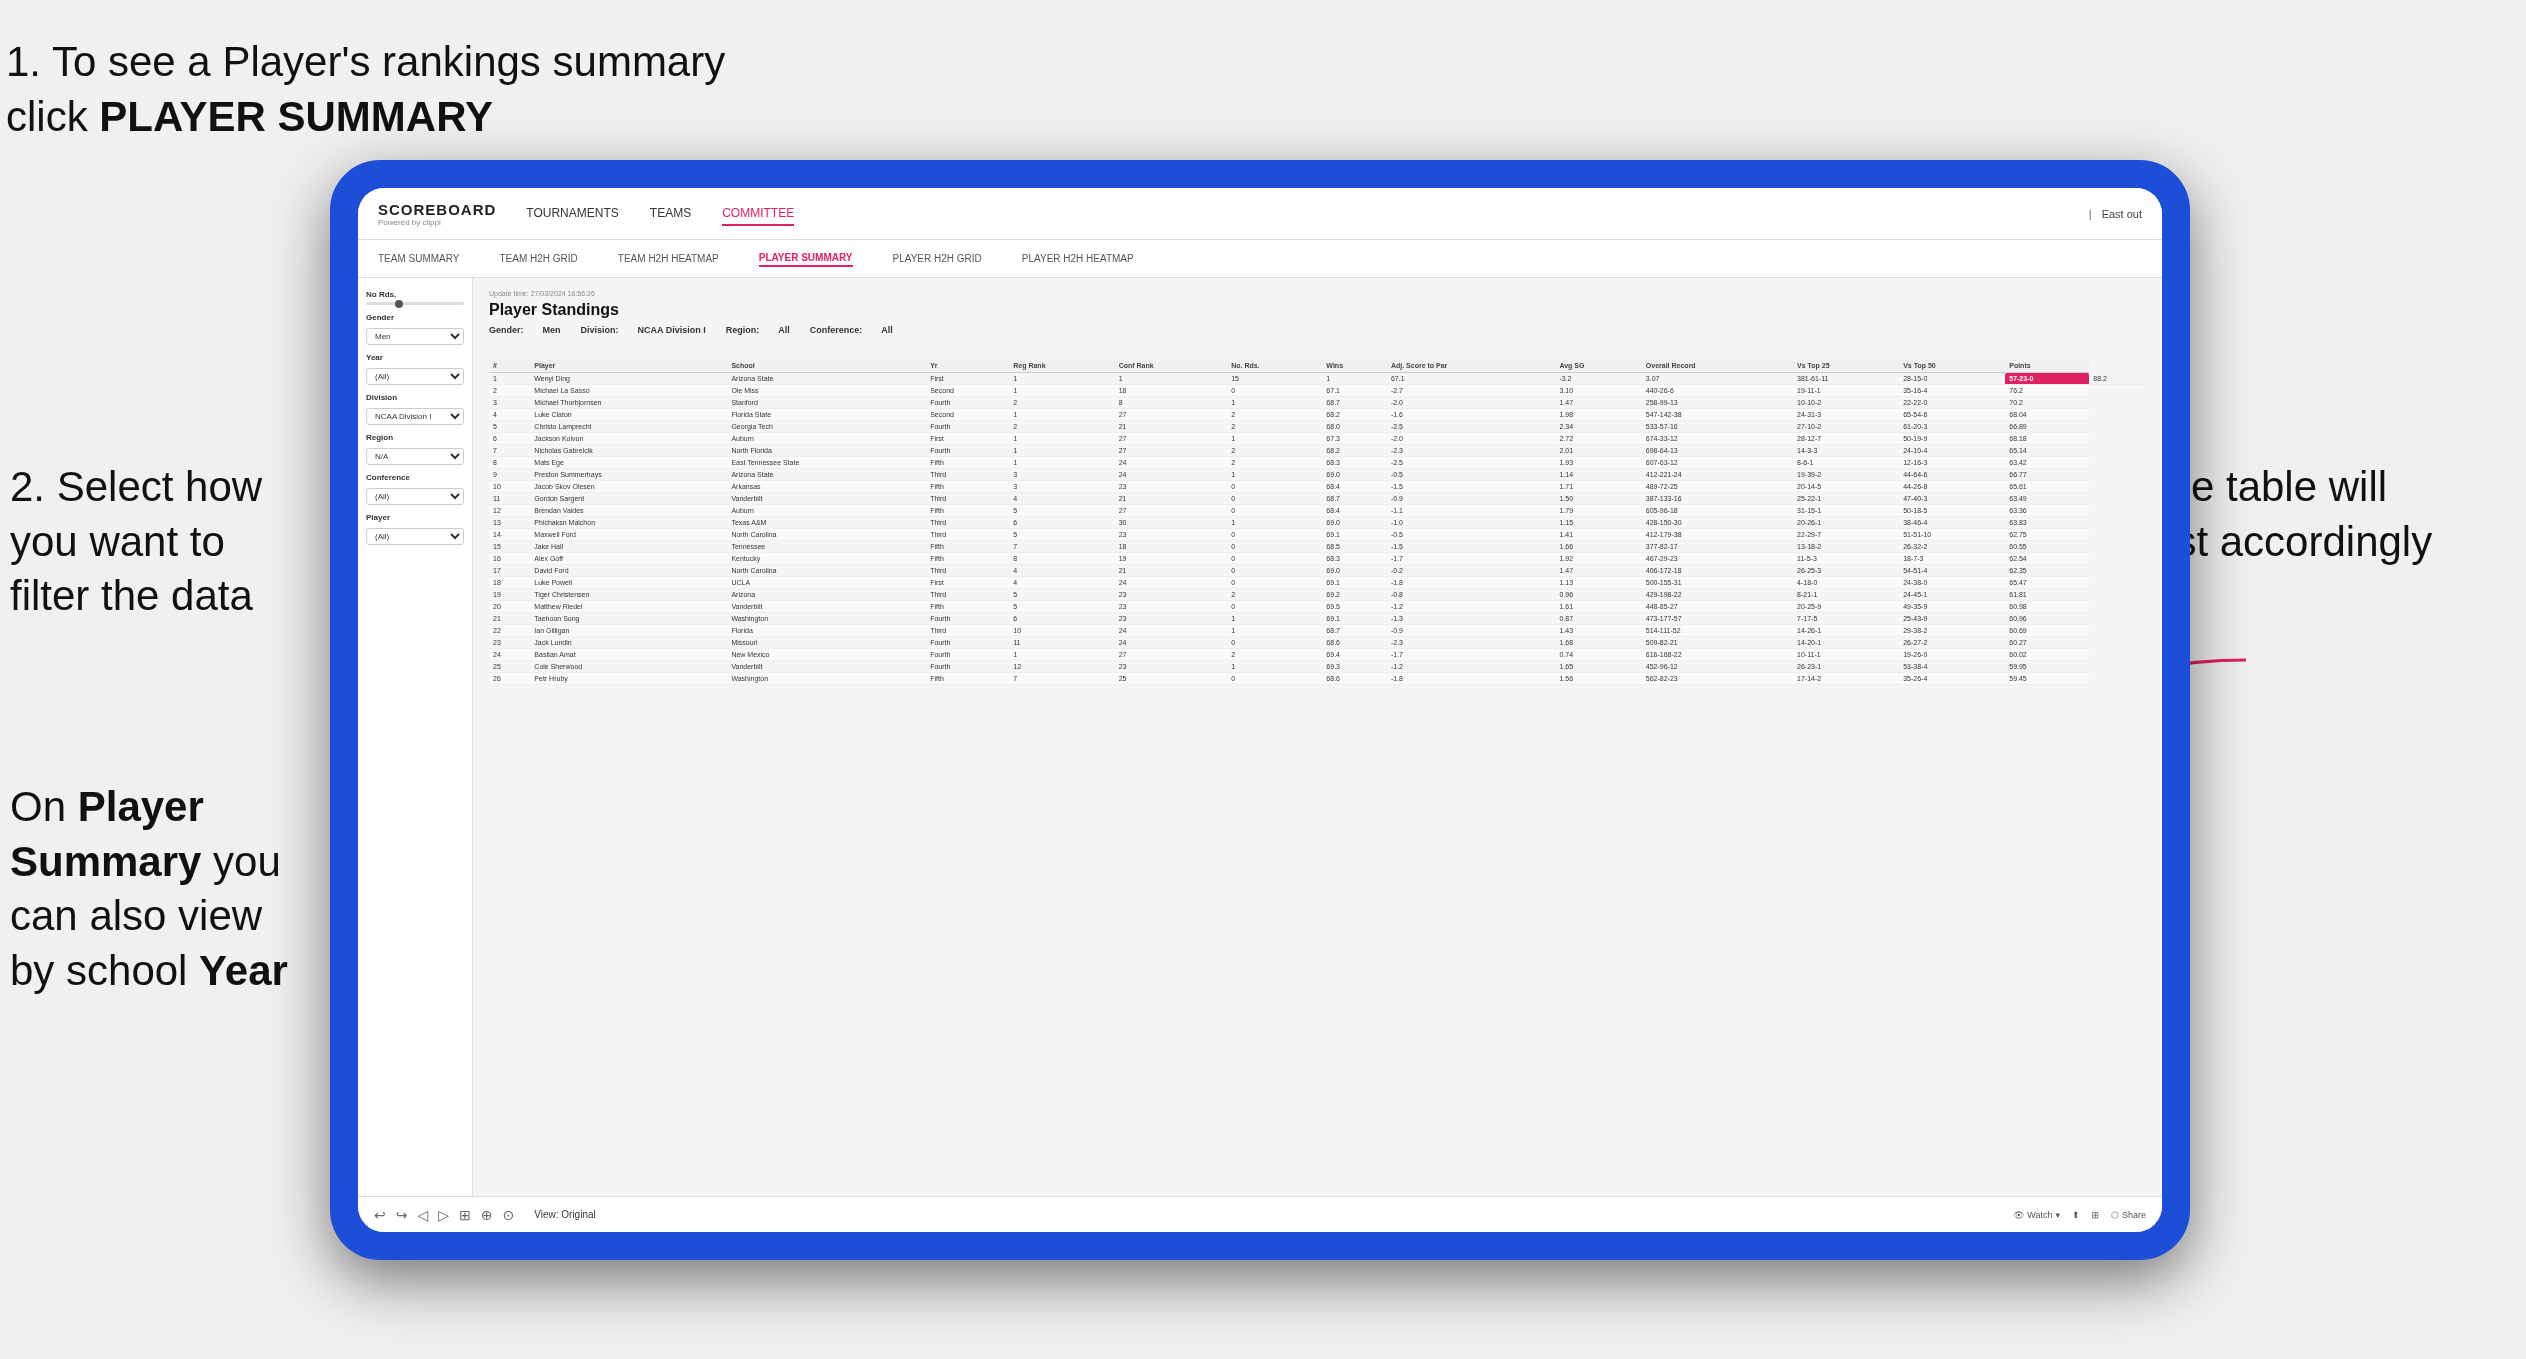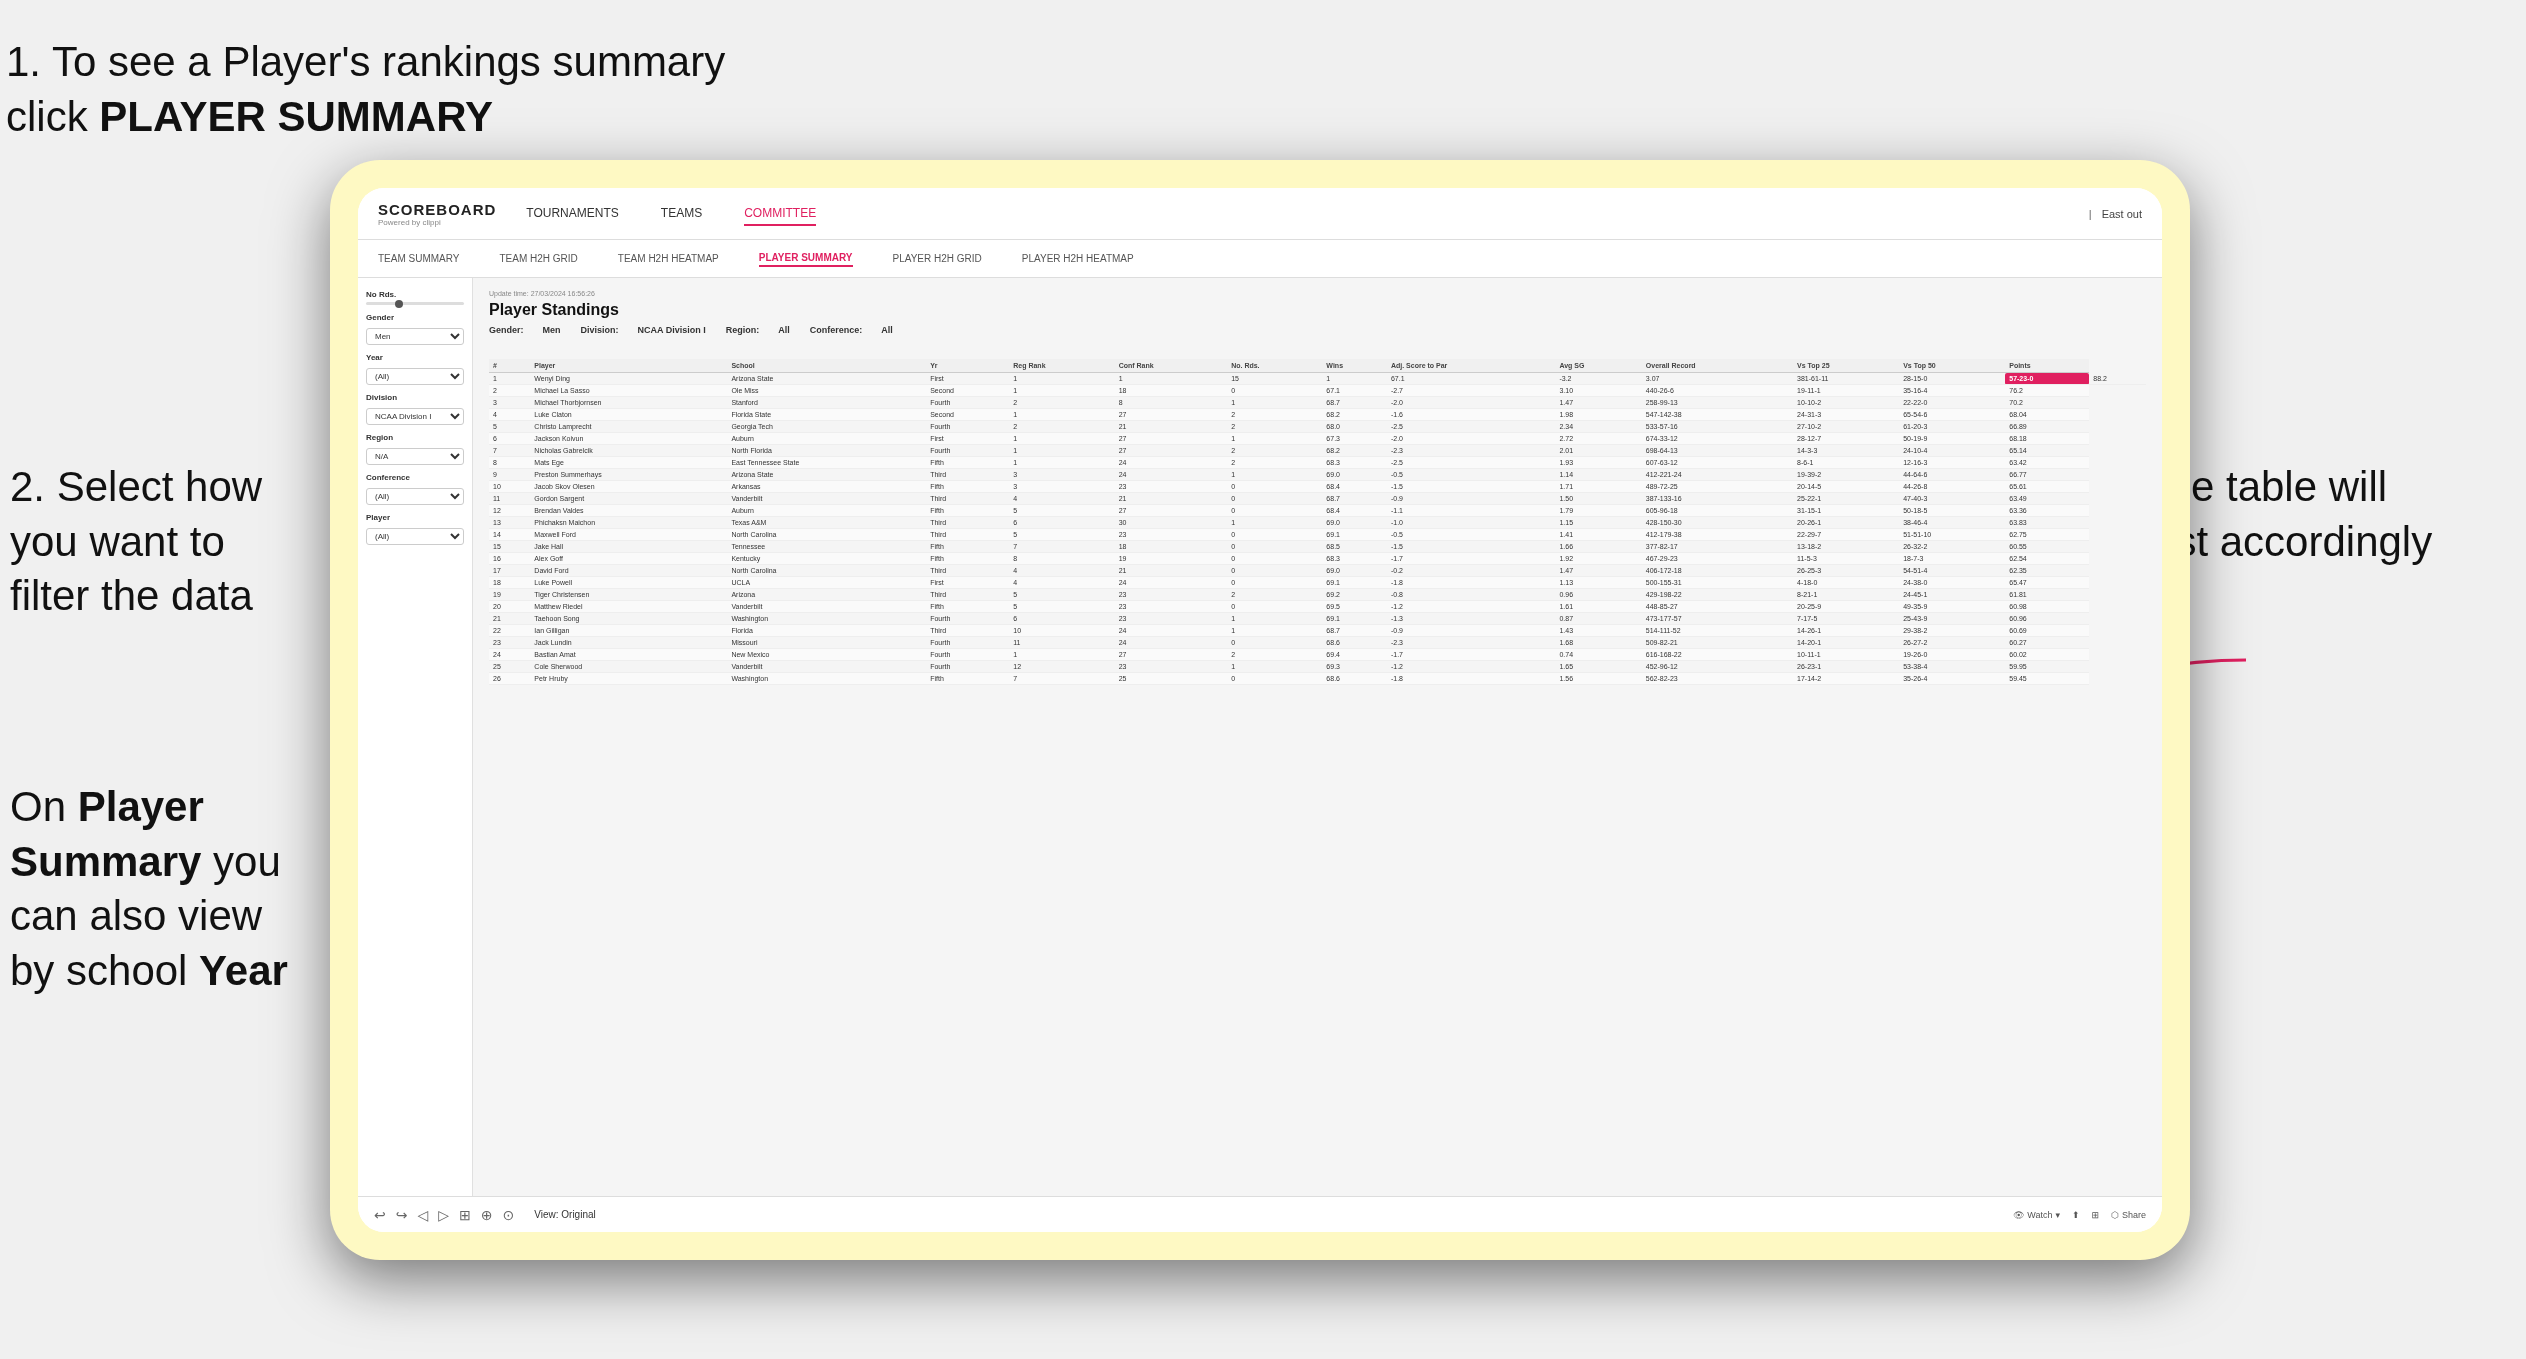--- a/index.html
+++ b/index.html
@@ -46,21 +46,21 @@
       width: 380px;
     }
 
     
     .tablet {
       position: absolute;
       top: 160px;
       left: 330px;
       width: 1860px;
       height: 1100px;
-      background: #fef9c3;
+      background: #1d4ed8;
       border-radius: 50px;
       padding: 28px;
       box-shadow: 0 20px 60px rgba(0,0,0,0.5);
     }
 
     .tablet-screen {
       width: 100%;
       height: 100%;
       background: #fff;
       border-radius: 26px;
@@ -93,21 +93,21 @@
       color: #222;
     }
 
     .logo-sub {
       font-size: 8px;
       color: #888;
     }
 
     .nav-items {
       display: flex;
-      gap: 42px;
+      gap: 31px;
       flex: 1;
     }
 
     .nav-item {
       font-size: 12px;
       color: #333;
       cursor: pointer;
       padding: 4px 0;
       font-weight: 500;
     }

